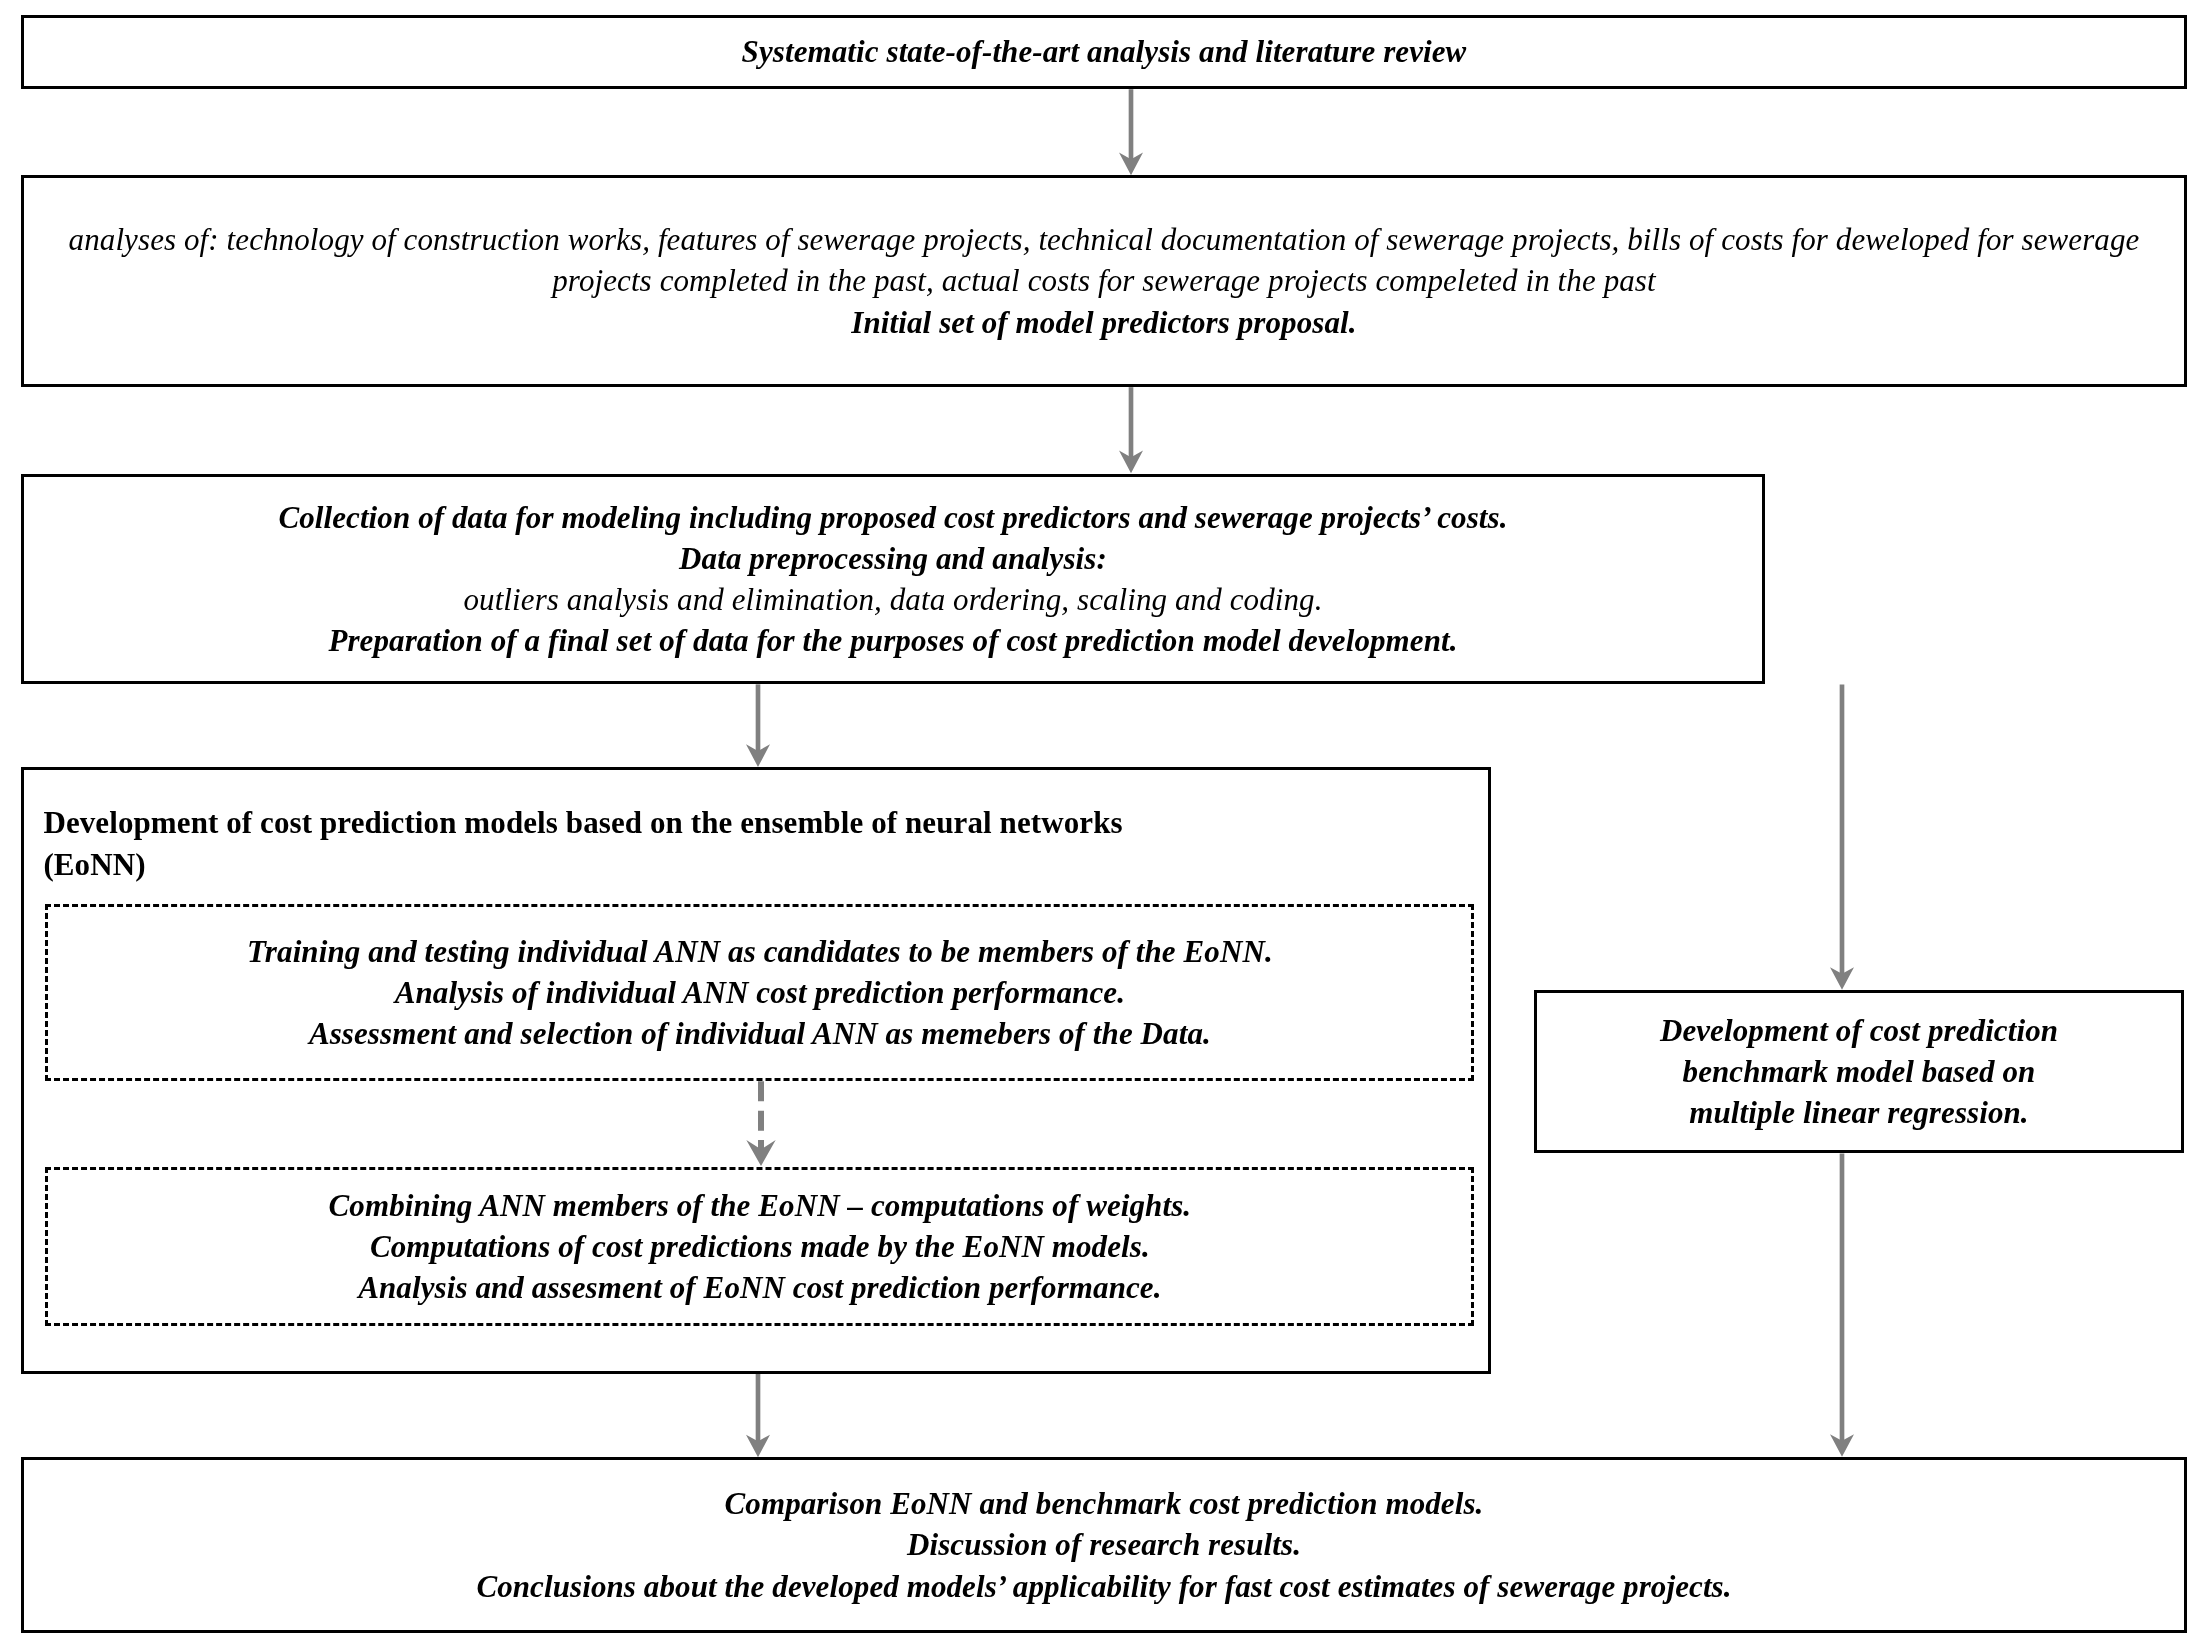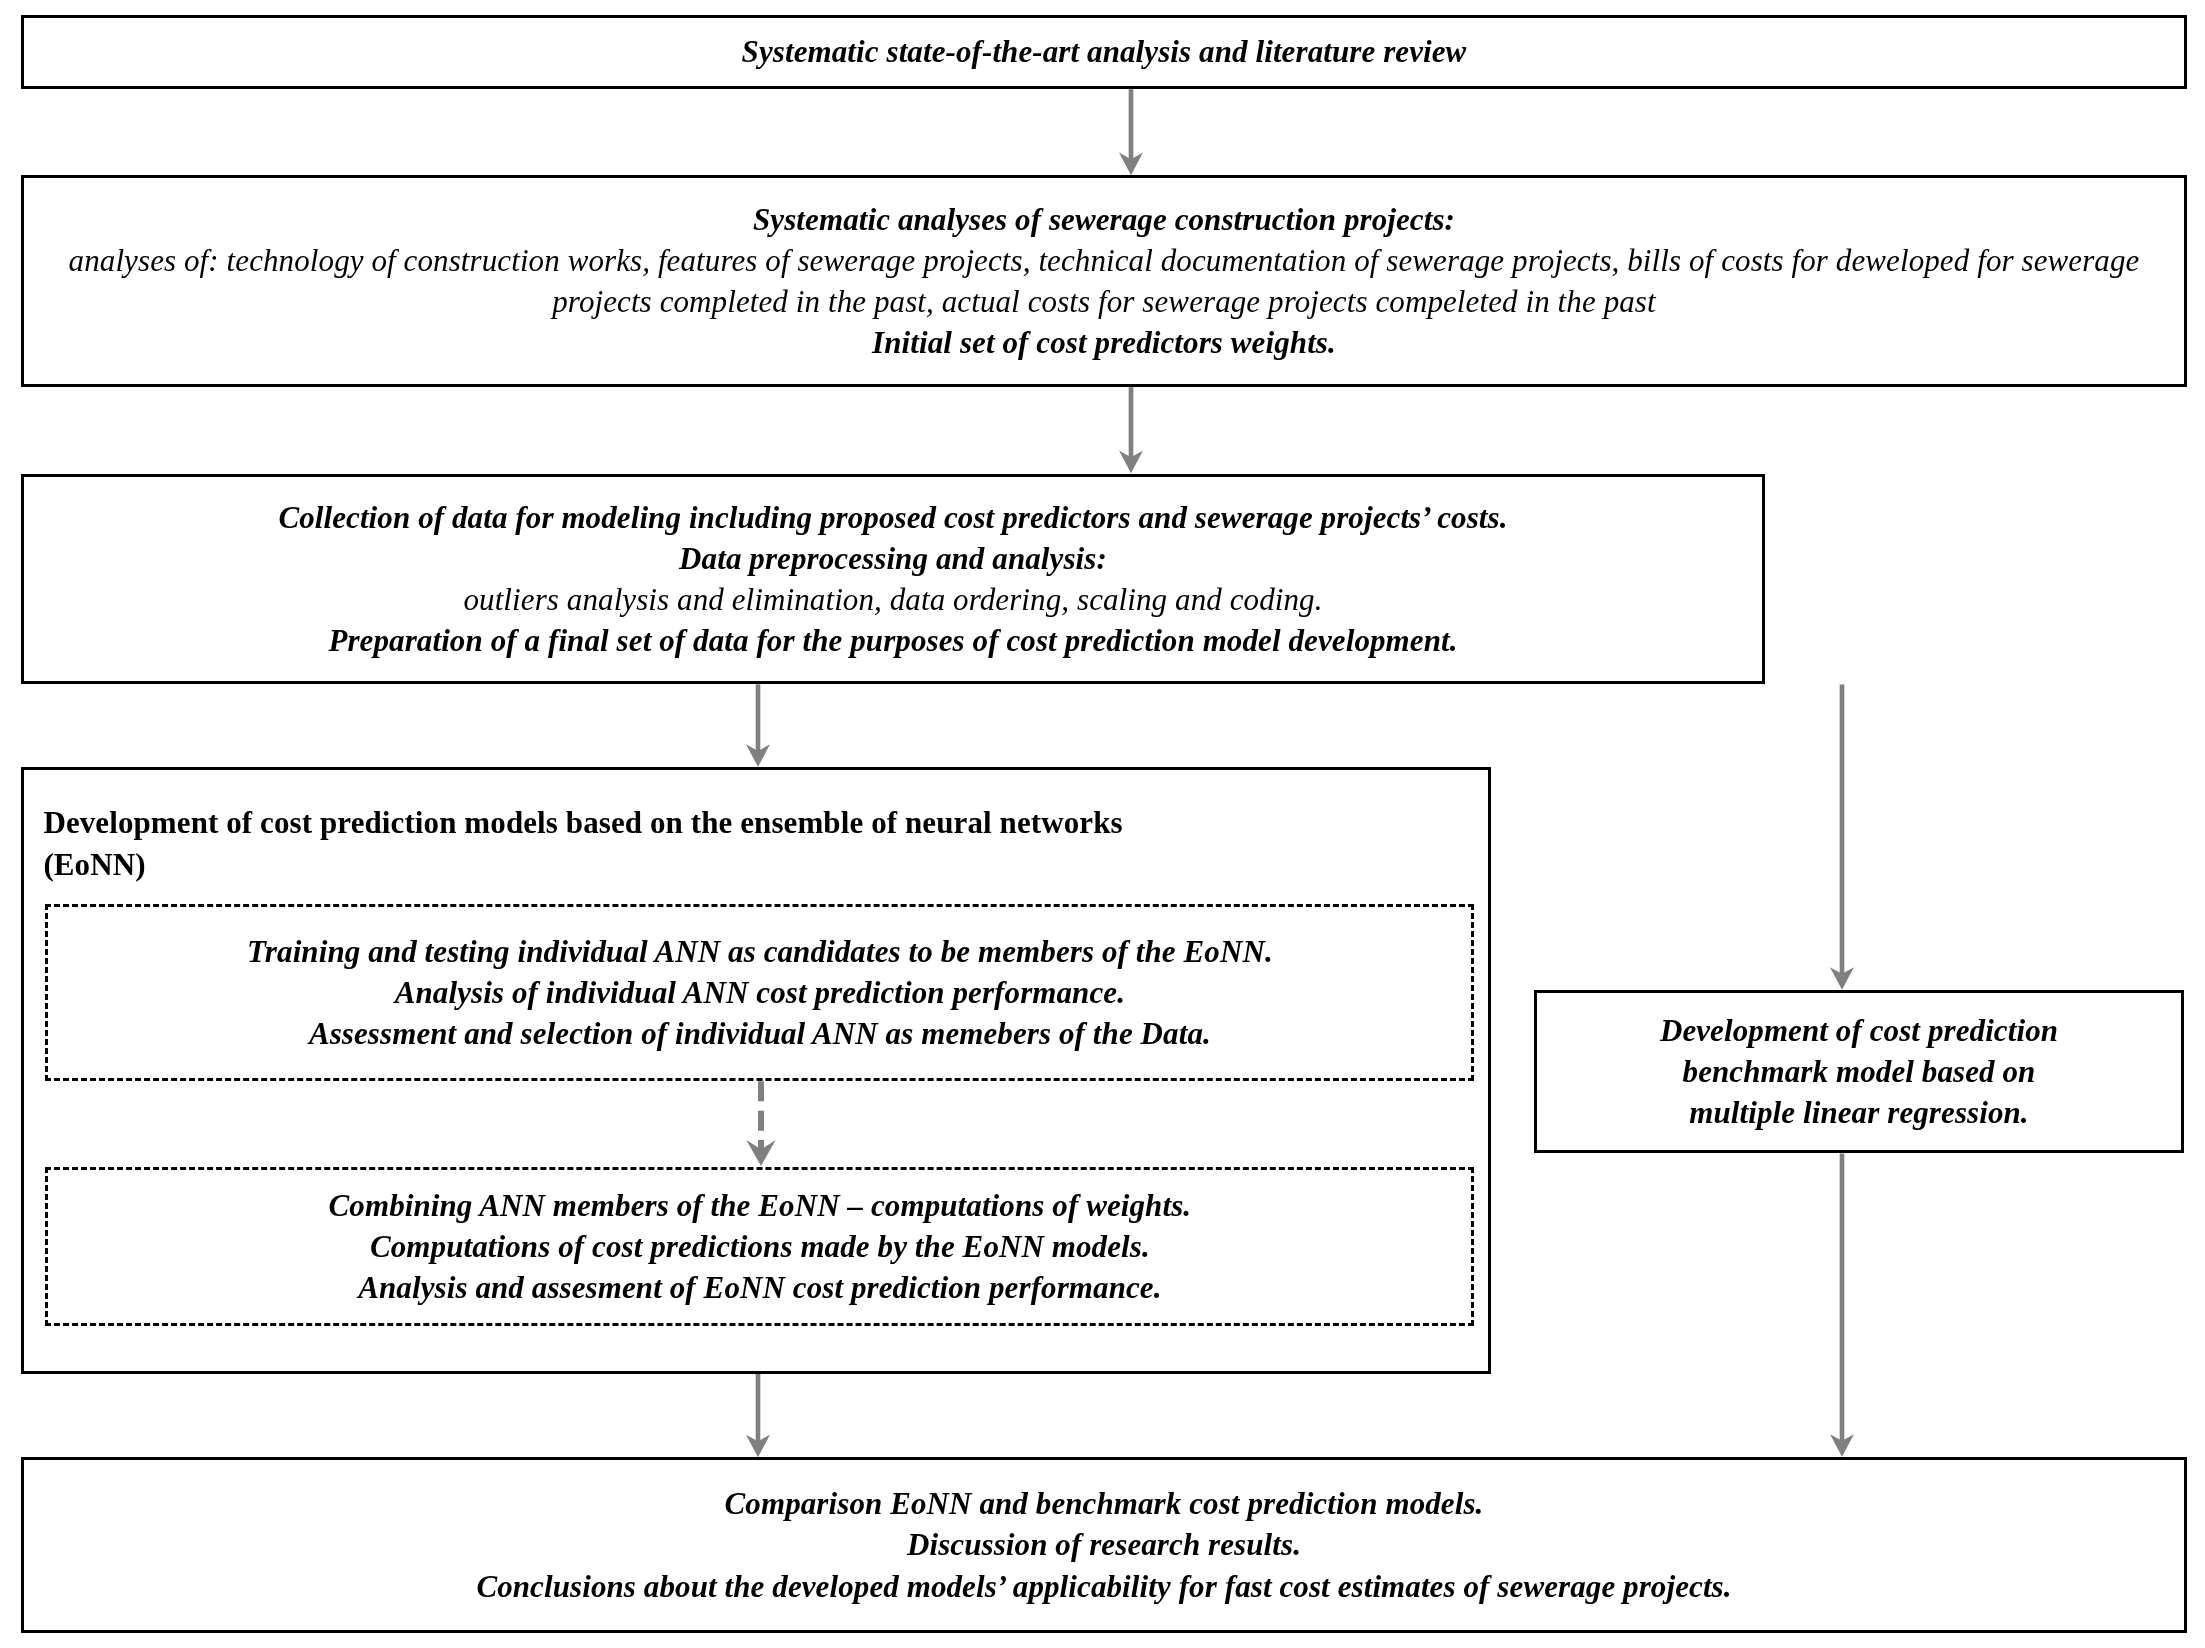--- a/index.html
+++ b/index.html
@@ -83,23 +83,22 @@
 
   <div class="arrow" style="left:1111px;top:89px;width:40px;height:87px;">
     <svg width="40" height="87" viewBox="0 0 60 130">
       <line x1="30" y1="0" x2="30" y2="112" stroke="#808080" stroke-width="7"></line>
       <polygon points="30,129 12,95 30,105 48,95" fill="#808080"></polygon>
     </svg>
   </div>
 
   <div class="box" style="left:21px;top:175px;width:2166px;height:212px;">
     <div class="box-inner">
-      <span class="line b">Systematic analyses of sewerage construction projects:</span>
       <span class="line n">analyses of: technology of construction works, features of sewerage projects, technical documentation of sewerage projects, bills of costs for deweloped for sewerage projects completed in the past, actual costs for sewerage projects compeleted in the past</span>
-      <span class="line b">Initial set of cost predictors weights.</span>
+      <span class="line b">Initial set of model predictors proposal.</span>
     </div>
   </div>
 
   <div class="arrow" style="left:1111px;top:387px;width:40px;height:87px;">
     <svg width="40" height="87" viewBox="0 0 60 130">
       <line x1="30" y1="0" x2="30" y2="112" stroke="#808080" stroke-width="7"></line>
       <polygon points="30,129 12,95 30,105 48,95" fill="#808080"></polygon>
     </svg>
   </div>
 

